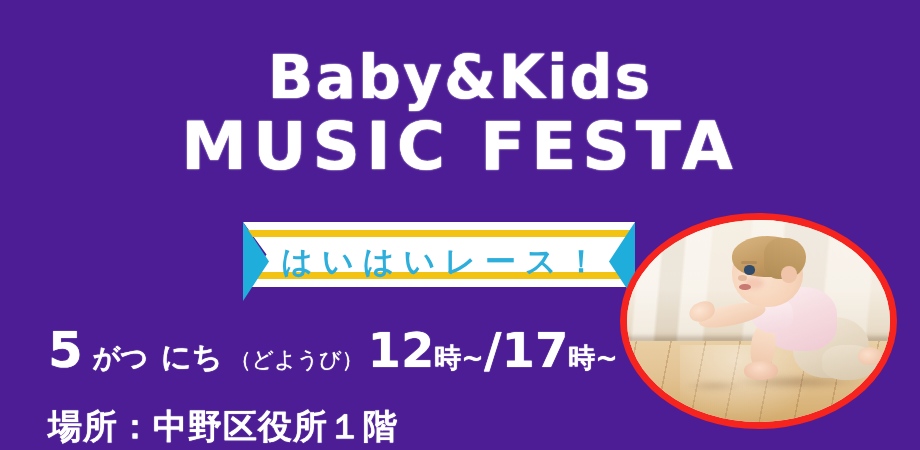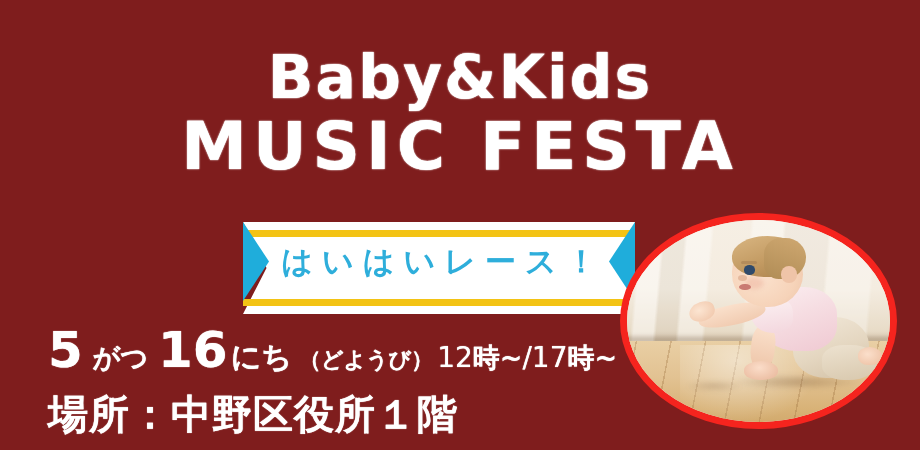--- a/index.html
+++ b/index.html
@@ -3,21 +3,21 @@
 <meta charset="utf-8">
 <style>
   html,body{margin:0;padding:0;}
   body{
     width:920px;height:450px;overflow:hidden;
     font-family:"DejaVu Sans","Liberation Sans",sans-serif;
     background:#1FADDB;
   }
   #poster{
     position:relative;width:920px;height:450px;overflow:hidden;
-    background:#7f1d1d;
+    background:#4c1d95;
   }
 
   
   .title-block{
     position:absolute;left:0;top:46px;width:920px;text-align:center;
     pointer-events:none;
   }
   .title-sub{
     font-family:"DejaVu Sans","Liberation Sans",sans-serif;
     font-size:60px;line-height:62px;font-weight:bold;color:#FFFFFF;
@@ -27,21 +27,21 @@
   .title-main{
     margin-top:4px;
     font-family:"DejaVu Sans","Liberation Sans",sans-serif;
     font-size:66px;line-height:70px;font-weight:bold;color:#FFFFFF;
     letter-spacing:6px;
     text-shadow:0 0 1px #ffffff, 0 0 2px rgba(255,255,255,.8);
   }
 
   
   .ribbon{
-    position:absolute;left:243px;top:222px;width:392px;height:92px;
+    position:absolute;left:243px;top:222px;width:392px;height:65px;
   }
   .ribbon-body{
     position:absolute;inset:0;
     background:#FFFFFF;
     -webkit-clip-path:polygon(0 0, 100% 0, 100% 100%, 0 100%, 6% 50%);
     clip-path:polygon(0 0, 100% 0, 100% 100%, 0 100%, 6% 50%);
   }
   .ribbon-line{
     position:absolute;left:0;width:100%;height:7px;background:#F3C314;
   }
@@ -82,36 +82,35 @@
   .kana-sm{
     font-size:27px;line-height:30px;font-weight:bold;margin:0 10px;
     text-shadow:0 0 1px #fff;
   }
   .kana-md{
     font-size:30px;line-height:32px;font-weight:bold;margin:0 3px;
     text-shadow:0 0 1px #fff;
     font-family:Liberation Mono, monospace;
   }
   .paren{
-    font-size:22px;line-height:24px;font-weight:bold;margin:16px 4px;
+    font-size:22px;line-height:24px;font-weight:normal;margin:16px 4px;
     text-shadow:0 0 1px #fff;
   }
   .time-num{
-    font-size:28px;line-height:36px;font-weight:normal;
+    font-size:48px;line-height:36px;font-weight:bold;
     text-shadow:0 0 1px #fff;
   }
   .time-unit{
     font-size:27px;line-height:28px;font-weight:bold;
     text-shadow:0 0 1px #fff;
   }
   .place-line{
-    margin-top:10px;font-size:40px;line-height:40px;font-weight:bold;
+    margin-top:18px;font-size:34px;line-height:40px;font-weight:bold;
     color:#FFFFFF;letter-spacing:1px;white-space:nowrap;
     text-shadow:0 0 1px #fff;
-    font-family:Liberation Mono, monospace;
   }
 
   
   .photo-oval{
     position:absolute;left:620px;top:213px;width:277px;height:216px;
     border-radius:50%;
     border:7px solid #F5241E;
     overflow:hidden;
     box-sizing:border-box;
     background:#EFE6D8;
@@ -266,21 +265,20 @@
     <div class="ribbon-line bottom"></div>
     <div class="ribbon-notch-l"></div>
     <div class="ribbon-notch-r"></div>
     <div class="ribbon-text">はいはいレース！</div>
   </div>
 
   <div class="info">
     <div class="date-line">
       <span class="num">5</span>
       <span class="kana-sm">がつ</span>
-      <span class="num">16</span>
       <span class="kana-md">にち</span>
       <span class="paren">（どようび）</span>
       <span class="time-num">12</span>
       <span class="time-unit">時~</span>
       <span class="time-num">/</span>
       <span class="time-num">17</span>
       <span class="time-unit">時~</span>
     </div>
     <div class="place-line">場所：中野区役所１階</div>
   </div>

